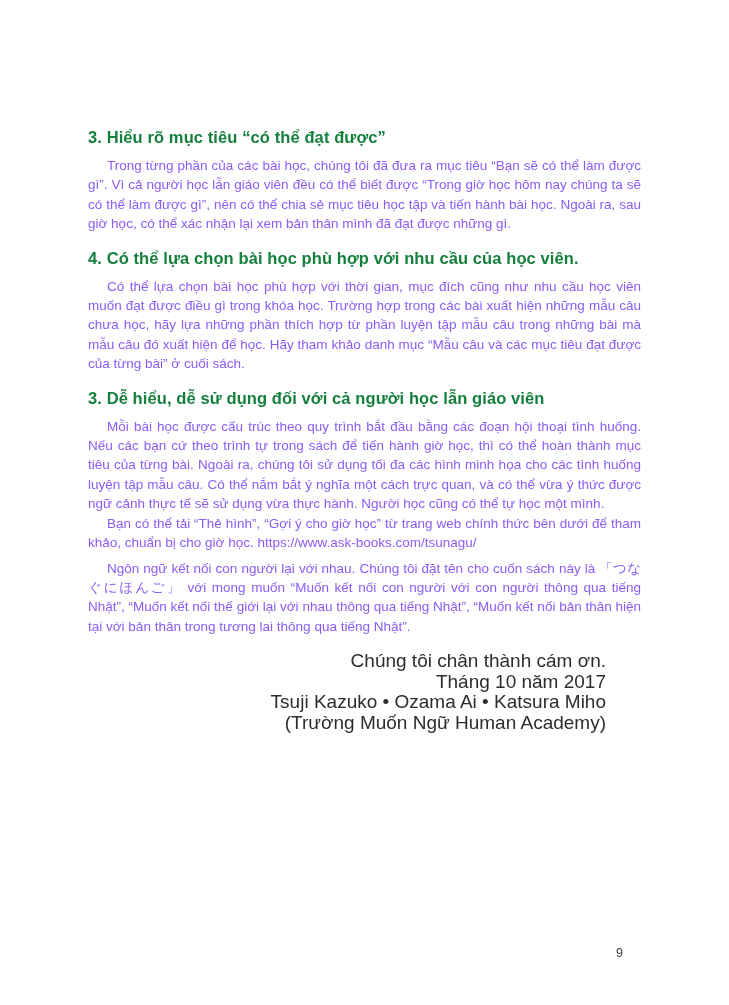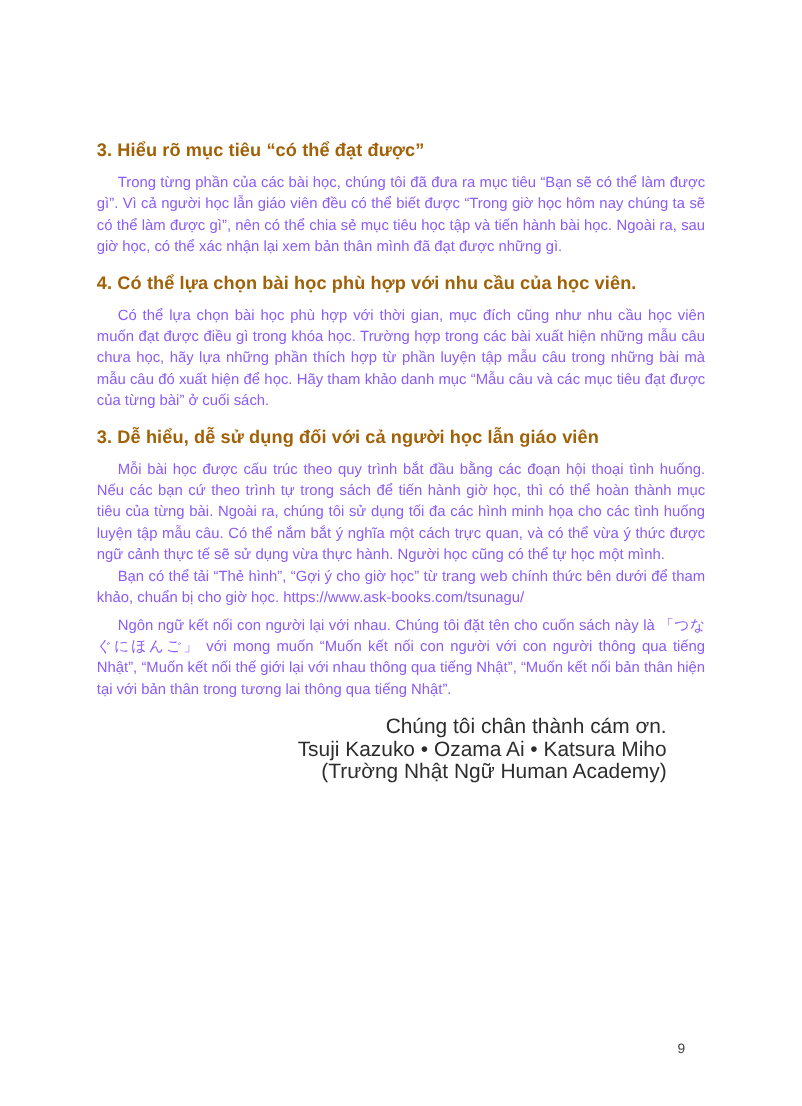--- a/index.html
+++ b/index.html
@@ -19,21 +19,21 @@
   .content {
     position: absolute;
     left: 88px;
     top: 127px;
     width: 553px;
     color: #2d2d2d;
   }
   .section-heading {
     font-size: 16.5px;
     font-weight: bold;
-    color: #a16207;
+    color: #15803d;
     letter-spacing: 0.1px;
     line-height: 20px;
     margin: 0 0 9px 0;
   }
   .section + .section .section-heading {
     margin-top: 14px;
   }
   .body-para {
     font-size: 13.5px;
     line-height: 19.4px;
@@ -84,20 +84,21 @@
     <div class="afterword">
       <p class="body-para"><span>Bạn có thể tải “Thẻ hình”, “Gợi ý cho giờ học” từ trang web chính thức bên dưới để tham khảo, chuẩn bị cho giờ học. </span><span class="url-text">https://www.ask-books.com/tsunagu/</span></p>
 
       <p class="body-para">Ngôn ngữ kết nối con người lại với nhau. Chúng tôi đặt tên cho cuốn sách này là 「つなぐにほんご」 với mong muốn “Muốn kết nối con người với con người thông qua tiếng Nhật”, “Muốn kết nối thế giới lại với nhau thông qua tiếng Nhật”, “Muốn kết nối bản thân hiện tại với bản thân trong tương lai thông qua tiếng Nhật”.</p>
 
 
     </div>
 
     <div class="closing-block">
       <div>Chúng tôi chân thành cám ơn.</div>
+      <div>Tháng 10 năm 2017</div>
       <div>Tsuji Kazuko • Ozama Ai • Katsura Miho</div>
-      <div>(Trường Nhật Ngữ Human Academy)</div>
+      <div>(Trường Muốn Ngữ Human Academy)</div>
     </div>
 
   </div>
 
   <div class="page-number">9</div>
 </div>
 
 </body></html>

